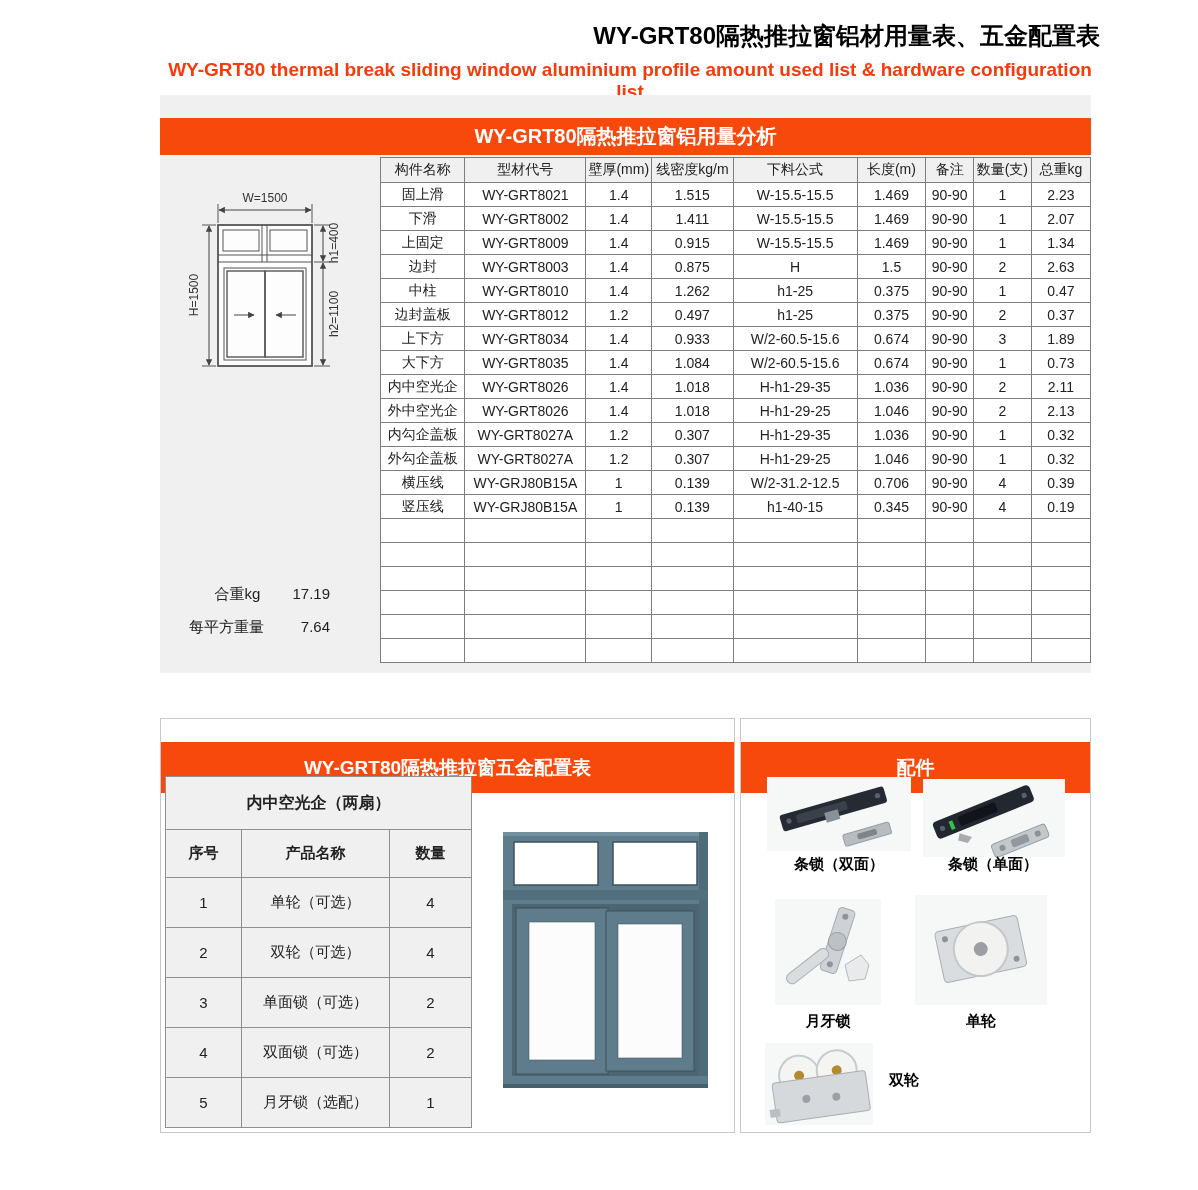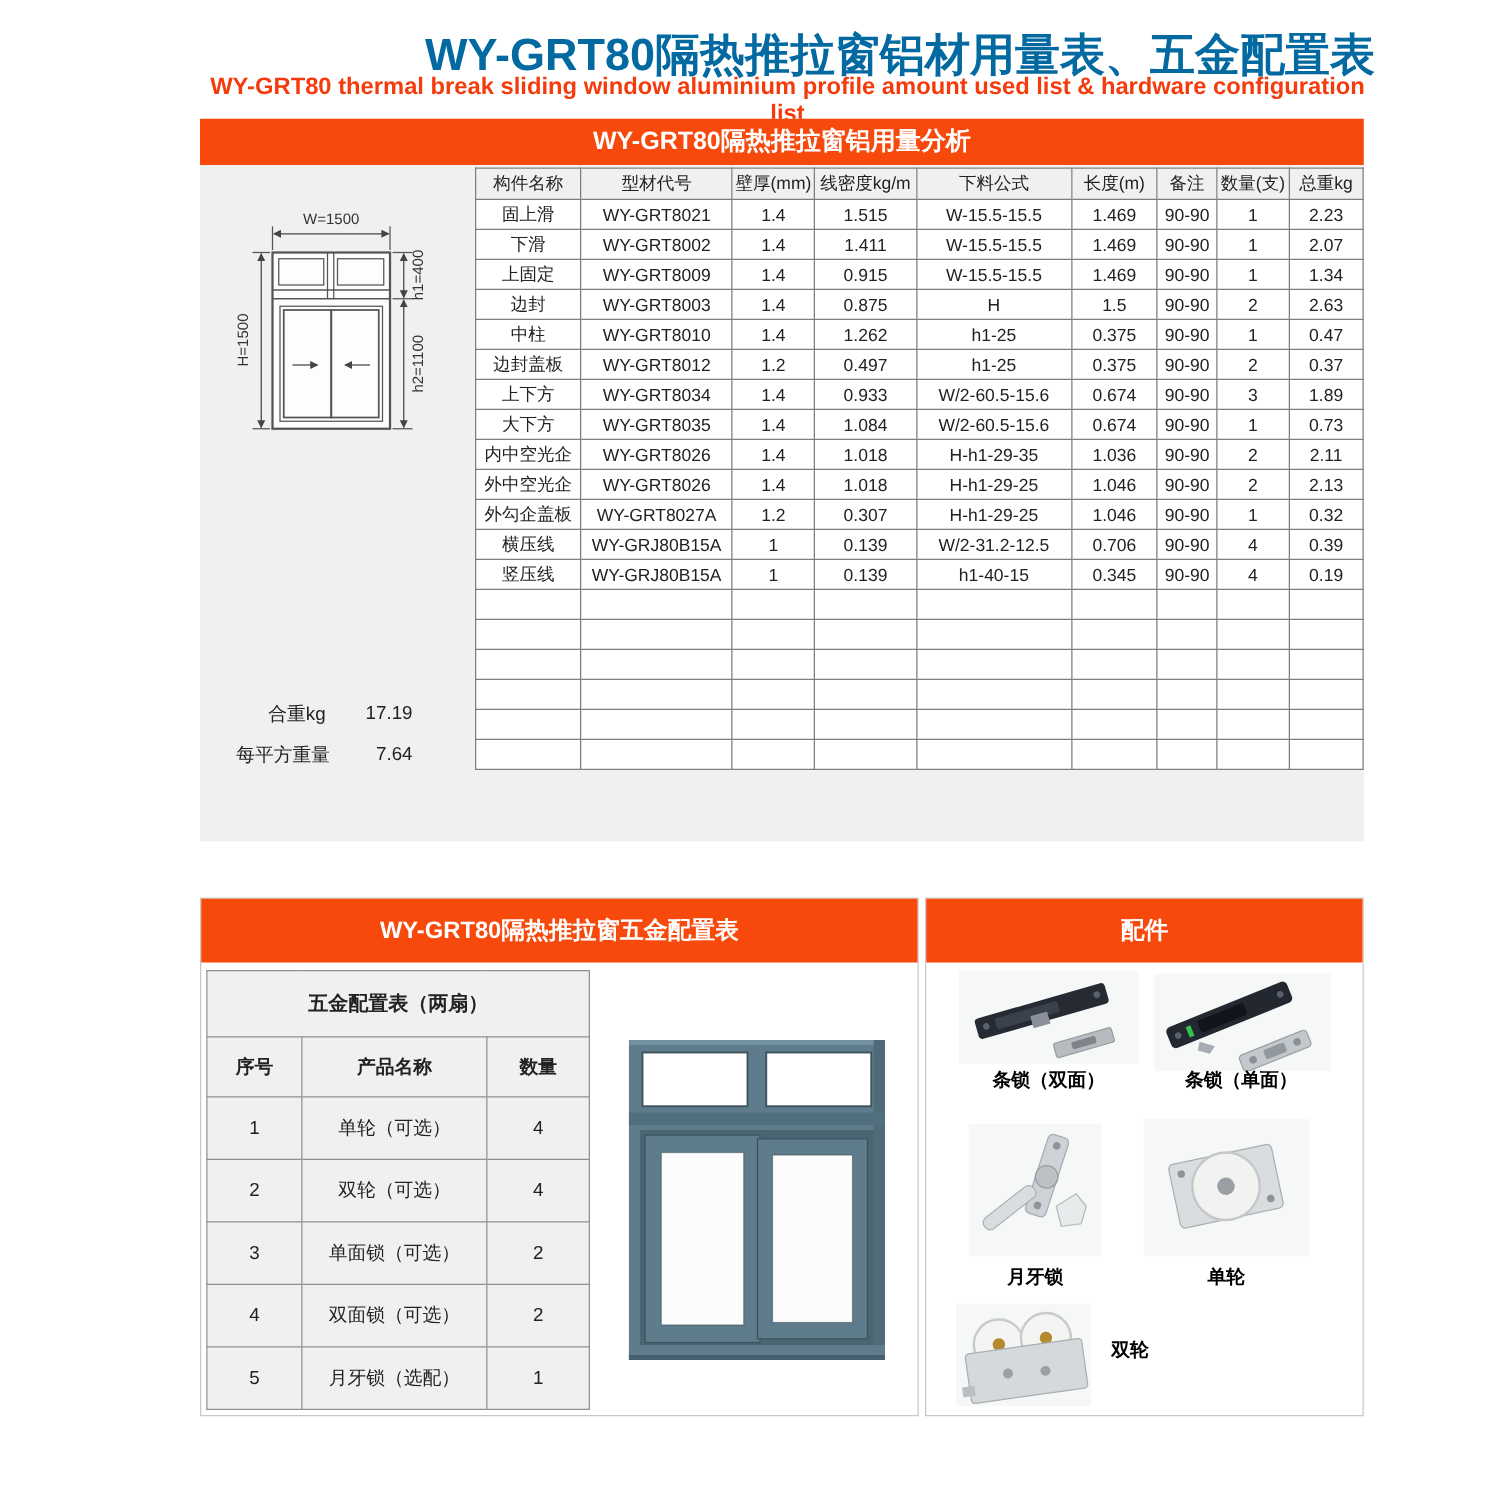--- a/index.html
+++ b/index.html
@@ -3,28 +3,28 @@
 <meta charset="utf-8">
 <style>
   * { margin:0; padding:0; box-sizing:border-box; }
   html,body { background:#ffffff; }
   body {
     width:1198px; height:1190px; position:relative;
     font-family:"Liberation Sans","DejaVu Sans",sans-serif; color:#222;
   }
   .page-title {
     position:absolute; top:20px; left:160px; width:940px;
-    text-align:right; font-size:36px; font-weight:bold; color:#0369a1;
+    text-align:right; font-size:24px; font-weight:bold; color:#000000;
   }
   .page-subtitle {
     position:absolute; top:59px; left:160px; width:940px;
     text-align:center; font-size:19px; font-weight:bold; color:#f53a0c;
   }
   .orange-bar {
-    background:#f8490d; color:#fff; text-align:center; font-weight:bold;
+    background:#f8490d; color:#fff; text-align:center; font-weight:bold;margin-top:23px;
   }
   
   #main-panel { position:absolute; left:160px; top:95px; width:931px; height:578px; background:#f0f0f0; }
   #main-panel .orange-bar { height:37px; line-height:37px; font-size:20px; }
   #main-body { position:relative; height:541px; }
   #profile-table { position:absolute; left:220px; top:2px; border-collapse:collapse; table-layout:fixed; background:#fff; }
   #profile-table td {
     border:1px solid #7d7d7d; height:24px; padding:0 2px;
     text-align:center; font-size:14px; white-space:nowrap; overflow:hidden; background:#fff;
   }
@@ -251,20 +251,31 @@
             <td>WY-GRT8026</td>
             <td>1.4</td>
             <td>1.018</td>
             <td>H-h1-29-25</td>
             <td>1.046</td>
             <td>90-90</td>
             <td>2</td>
             <td>2.13</td>
           </tr>
 
+          <tr>
+            <td>内勾企盖板</td>
+            <td>WY-GRT8027A</td>
+            <td>1.2</td>
+            <td>0.307</td>
+            <td>H-h1-29-35</td>
+            <td>1.036</td>
+            <td>90-90</td>
+            <td>1</td>
+            <td>0.32</td>
+          </tr>
 
           <tr>
             <td>外勾企盖板</td>
             <td>WY-GRT8027A</td>
             <td>1.2</td>
             <td>0.307</td>
             <td>H-h1-29-25</td>
             <td>1.046</td>
             <td>90-90</td>
             <td>1</td>
@@ -377,21 +388,21 @@
   <div class="orange-bar">WY-GRT80隔热推拉窗五金配置表</div>
 
   <table id="hw-table">
     <colgroup>
         <col style="width:76px">
         <col style="width:148px">
         <col style="width:82px">
       </colgroup>
     <tbody>
       <tr class="sub">
-        <td colspan="3">五金配置表（两扇）</td>
+        <td colspan="3">内中空光企（两扇）</td>
       </tr>
       <tr class="cols">
         <td>序号</td>
         <td>产品名称</td>
         <td>数量</td>
       </tr>
     </tbody>
     <tbody>
 
         <tr>

